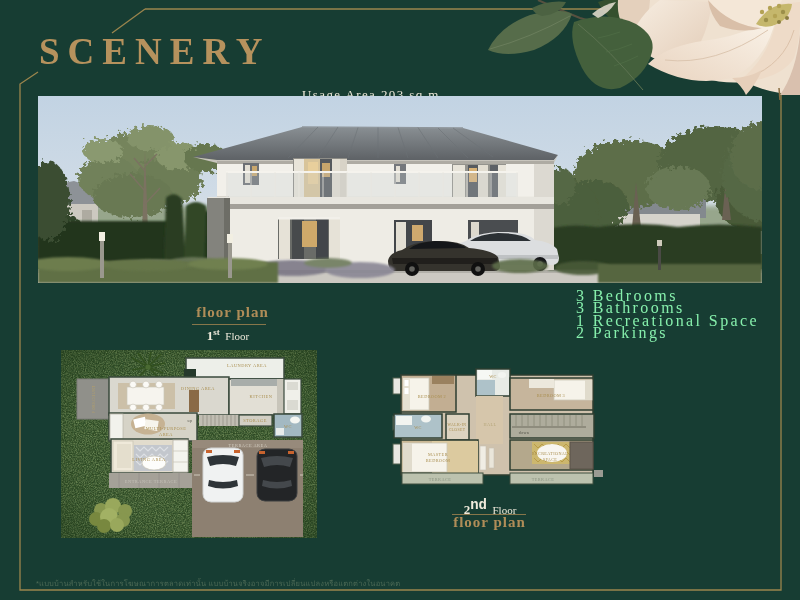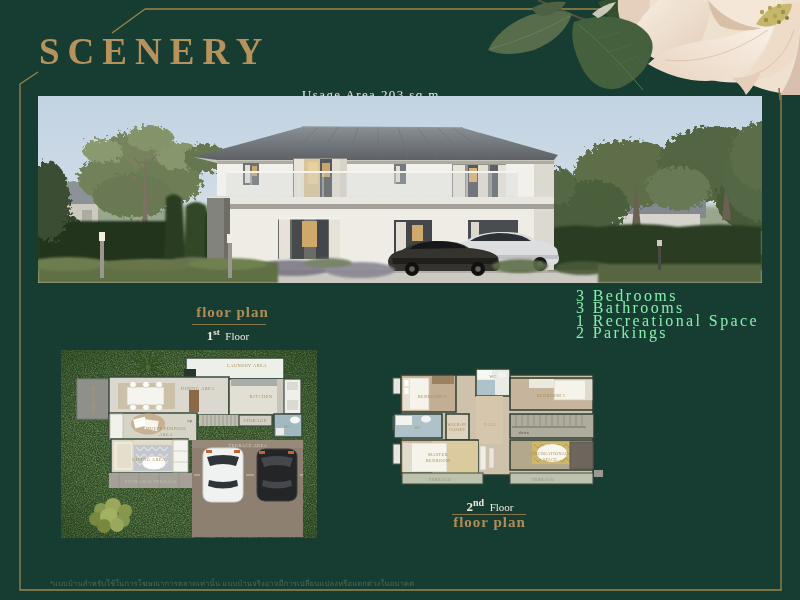--- a/index.html
+++ b/index.html
@@ -595,19 +595,19 @@
     <text x="48" y="90">MASTER</text>
     <text x="48" y="96">BEDROOM</text>
     <text x="160" y="89" font-size="4.2">RECREATIONAL</text>
     <text x="160" y="95" font-size="4.2">SPACE</text>
     <text x="50" y="115" fill="#8a9380">TERRACE</text>
     <text x="153" y="115" fill="#8a9380">TERRACE</text>
     <text x="134" y="68" font-size="4" fill="#4e4e44" font-weight="normal">down</text>
   </g>
 </svg>
 
-<div class="abs" style="left:430px;top:497px;width:120px;text-align:center;color:#efeadb;font-size:13px;font-weight:bold;">2<sup style="font-size:10px;">nd</sup><span style="font-weight:normal;font-size:11px;">&nbsp;&nbsp;Floor</span></div>
+<div class="abs" style="left:430px;top:497px;width:120px;text-align:center;color:#efeadb;font-size:13px;font-weight:bold;">2<sup style="font-size:14px;font-family:Liberation Mono, monospace;">nd</sup><span style="font-weight:normal;font-size:11px;">&nbsp;&nbsp;Floor</span></div>
 
 <div class="abs" style="left:452px;top:514px;width:74px;height:1px;background:#87764a;"></div>
 
 <div class="abs" style="left:407px;top:514px;width:165px;text-align:center;color:#b08d58;font-size:15px;font-weight:bold;letter-spacing:1px;">floor plan</div>
 
-<div class="abs" style="left:50px;top:577px;color:#4d6a56;font-size:7.5px;font-family:'Liberation Sans',sans-serif;letter-spacing:0.2px;">*แบบบ้านสำหรับใช้ในการโฆษณาการตลาดเท่านั้น แบบบ้านจริงอาจมีการเปลี่ยนแปลงหรือแตกต่างในอนาคต</div>
+<div class="abs" style="left:36px;top:577px;color:#4d6a56;font-size:7.5px;font-family:'Liberation Sans',sans-serif;letter-spacing:0.2px;">*แบบบ้านสำหรับใช้ในการโฆษณาการตลาดเท่านั้น แบบบ้านจริงอาจมีการเปลี่ยนแปลงหรือแตกต่างในอนาคต</div>
 
 </body></html>

